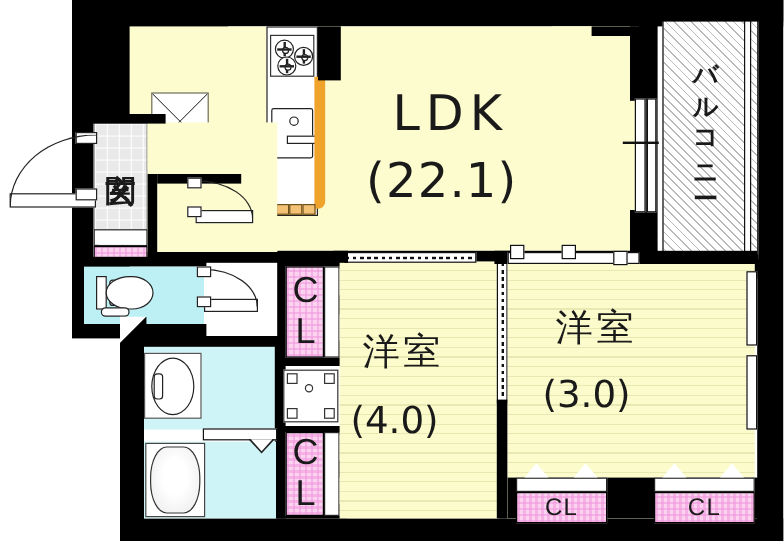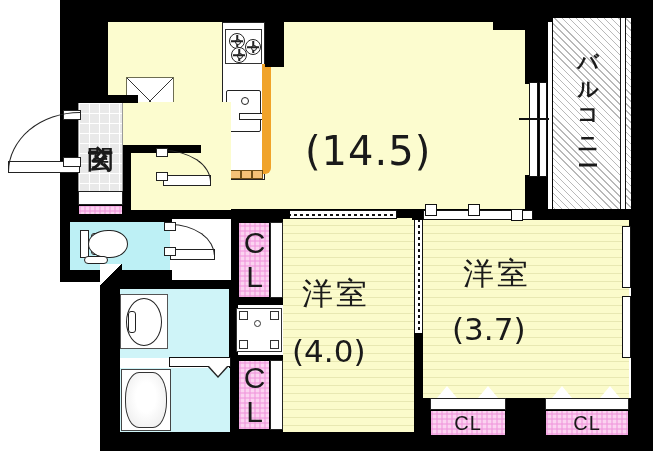--- a/index.html
+++ b/index.html
@@ -193,21 +193,22 @@
   <div class="abs wall" style="left:631px;top:0px;width:22px;height:451px;"></div>
   <div class="abs wall" style="left:60px;top:0px;width:130px;height:105px;"></div>
 
   <div class="abs floor-ldk" style="left:108px;top:22px;width:417px;height:195px;"></div>
   <div class="abs floor-ldk" style="left:460px;top:22px;width:72px;height:195px;"></div>
   <div class="abs wall" style="left:493px;top:22px;width:39px;height:8px;"></div>
   <div class="abs wall" style="left:525px;top:22px;width:22px;height:62px;"></div>
   <div class="abs wall" style="left:525px;top:175px;width:22px;height:42px;"></div>
   <div class="abs wall" style="left:231px;top:209px;width:294px;height:9px;"></div>
 
-  <div class="lbl lbl-ldk-area" style="left:305px;top:131px;">(14.5)</div>
+  <div class="lbl lbl-ldk" style="left:327px;top:74px;">LDK</div>
+  <div class="lbl lbl-ldk-area" style="left:305px;top:131px;">(22.1)</div>
 
   <div class="abs fixture" style="left:222px;top:22px;width:43px;height:158px;"></div>
   <div class="abs stove" style="left:225px;top:29px;width:37px;height:35px;">
     <div class="burner" style="left:3px;top:3px;width:14px;height:14px;">
         <span class="dot"></span>
       </div>
     <div class="burner" style="left:19px;top:9px;width:14px;height:14px;">
         <span class="dot"></span>
       </div>
     <div class="burner" style="left:5px;top:17px;width:14px;height:14px;">
@@ -318,21 +319,21 @@
 
   <div class="abs slide-dash" style="left:287px;top:210px;width:110px;height:9px;"></div>
   <div class="abs wall" style="left:278px;top:209px;width:12px;height:10px;"></div>
 
   <div class="abs vdash" style="left:414px;top:218px;width:9px;height:118px;"></div>
   <div class="abs wall" style="left:414px;top:333px;width:9px;height:99px;"></div>
   <div class="abs wall" style="left:412px;top:209px;width:14px;height:11px;"></div>
 
   <div class="abs floor-room" style="left:423px;top:218px;width:206px;height:214px;"></div>
   <div class="lbl lbl-room" style="left:463px;top:258px;">洋室</div>
-  <div class="lbl lbl-room-area" style="left:452px;top:314px;">(3.7)</div>
+  <div class="lbl lbl-room-area" style="left:452px;top:314px;">(3.0)</div>
 
   <div class="abs slide" style="left:423px;top:210px;width:110px;height:10px;"></div>
   <div class="abs mullion" style="left:425px;top:204px;width:12px;height:12px;"></div>
   <div class="abs mullion" style="left:468px;top:204px;width:12px;height:12px;"></div>
   <div class="abs mullion" style="left:511px;top:209px;width:12px;height:12px;"></div>
   <div class="abs wall" style="left:533px;top:209px;width:98px;height:11px;"></div>
 
   <div class="abs slide" style="left:622px;top:226px;width:9px;height:62px;"></div>
   <div class="abs slide" style="left:622px;top:296px;width:9px;height:62px;"></div>
 

